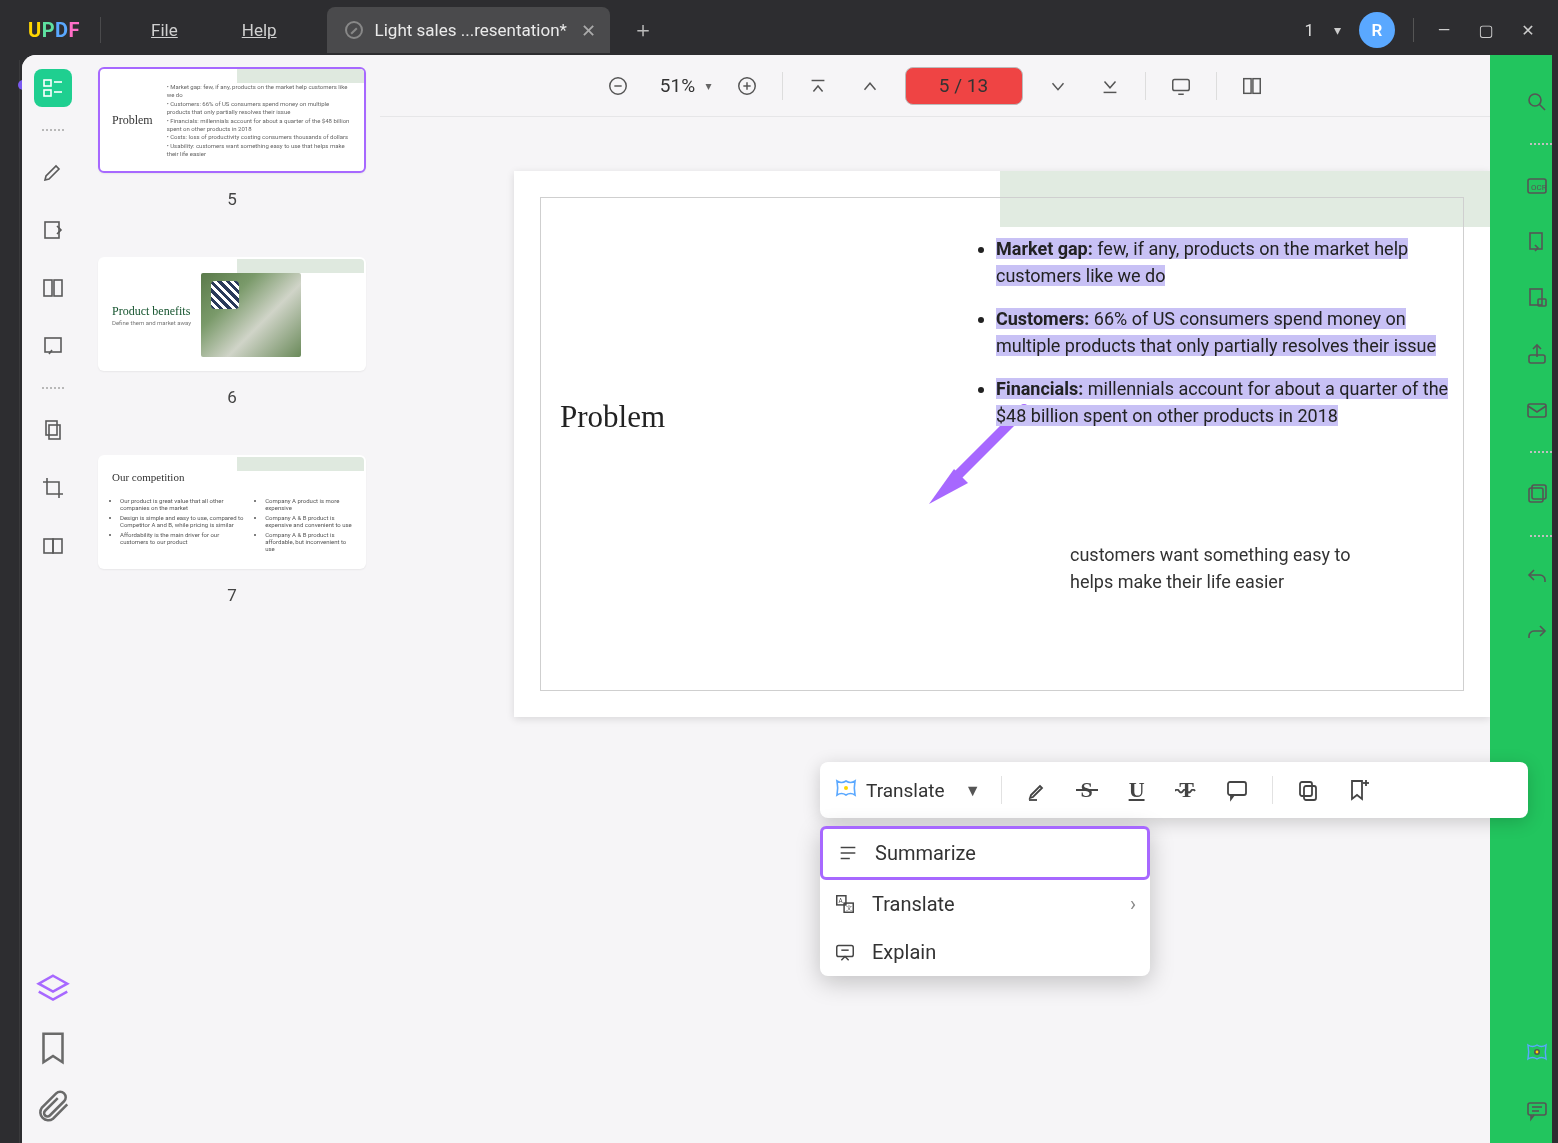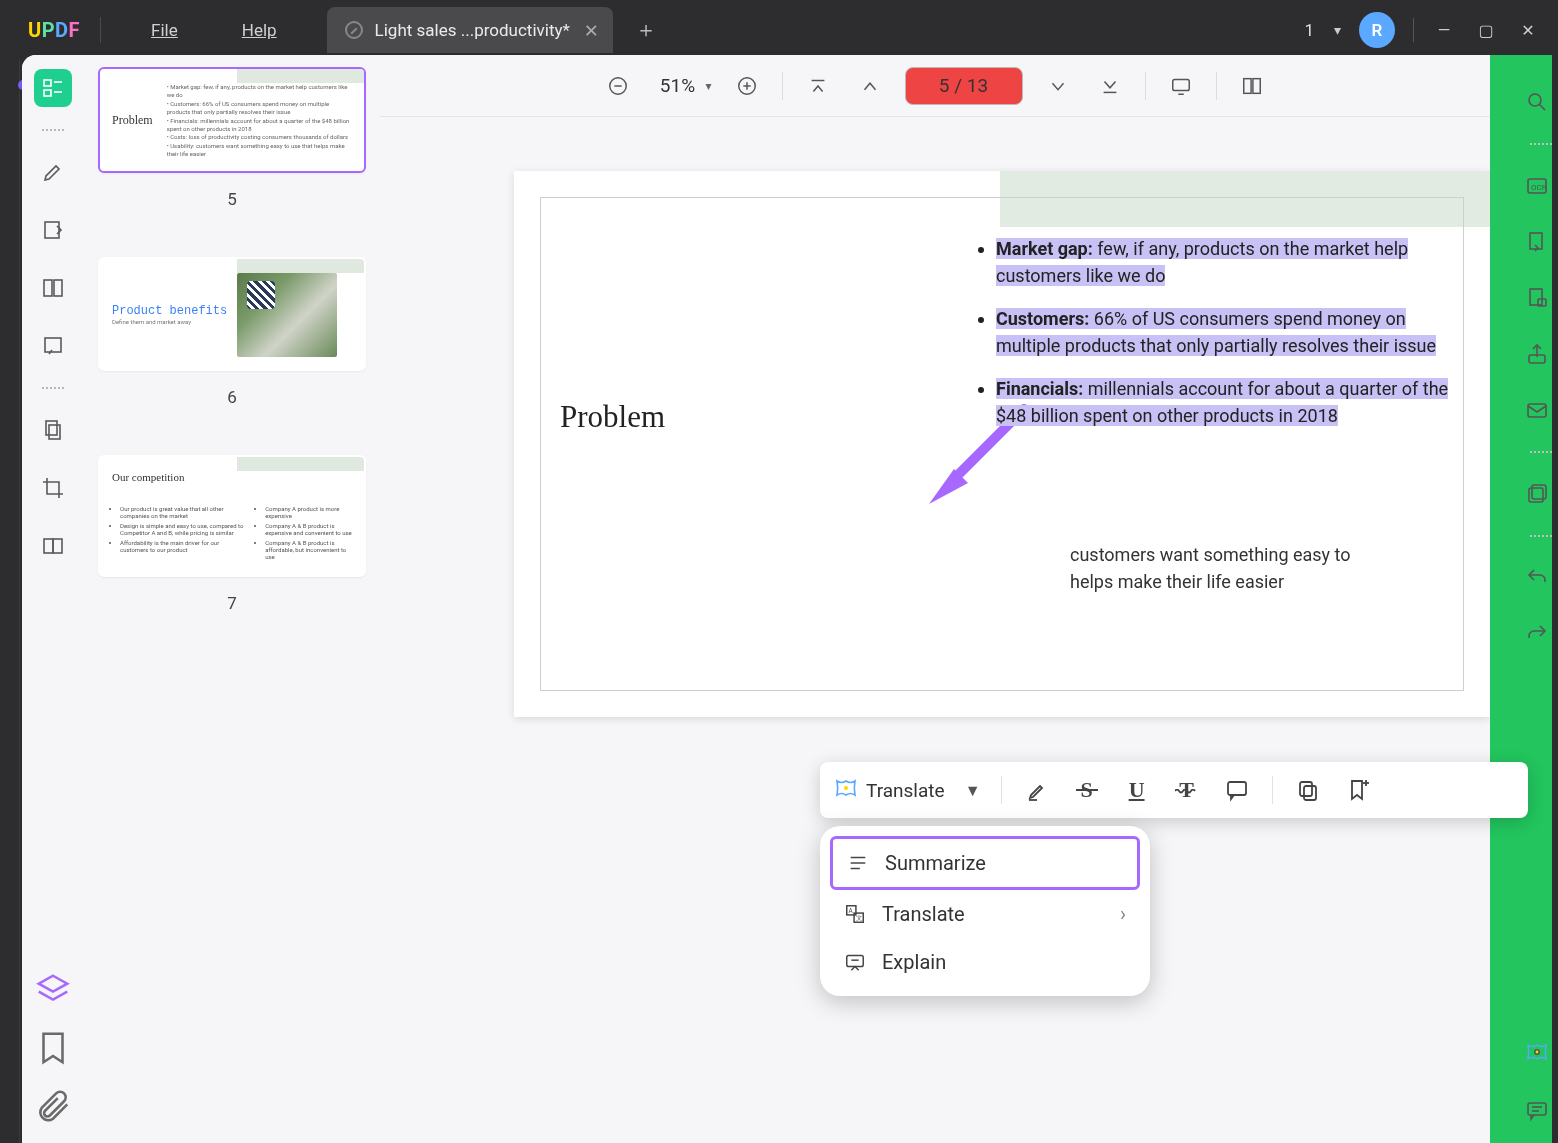--- a/index.html
+++ b/index.html
@@ -38,26 +38,26 @@
 .thumbs{width:296px;background:#f6f5f7;padding:12px 14px;overflow:auto}
 .thumb{background:#fff;border:2px solid transparent;border-radius:6px;margin-bottom:16px;position:relative;padding:14px 12px 12px 12px;box-shadow:0 1px 2px rgba(0,0,0,.06)}
 .thumb.sel{border-color:#a768ff}
 .thumb .greenbar{position:absolute;top:0;right:0;width:48%;height:14px;background:#dfe9df;border-radius:0 4px 0 0}
 .th5-body{display:flex;gap:14px;align-items:center}
 .th5-title{font-family:Georgia,serif;font-size:12px;color:#333}
 .th5-list{font-size:6px;color:#666;line-height:1.4}
 .th5-list div::before{content:"• "}
 .pgnum{text-align:center;font-size:17px;color:#444;margin-bottom:48px}
 .th6-body{display:flex;gap:10px;align-items:center}
-.th6-title{font-family:Liberation Mono, monospace;font-size:12px;color:#3b82f6}
+.th6-title{font-family:Liberation Serif, serif;font-size:12px;color:#14532d}
 .th6-sub{font-size:6px;color:#777}
 .th6-img{width:100px;height:84px;background:linear-gradient(135deg,#5a7a4a 0%,#7a9a6a 30%,#d0d4c8 60%,#6a8a5a 100%);border-radius:2px;position:relative}
 .th6-img::after{content:"";position:absolute;left:10px;top:8px;width:28px;height:28px;background:repeating-linear-gradient(45deg,#2a3a5a 0 3px,#fff 3px 6px);border-radius:4px}
 .th7-body{font-size:6px;color:#555}
-.th7-title{font-family:Georgia,serif;font-size:11px;color:#333;margin-bottom:22px}
+.th7-title{font-family:Georgia,serif;font-size:11px;color:#333;margin-bottom:14px}
 .th7-cols{display:flex;gap:10px}
 .th7-cols ul{list-style:disc;margin-left:8px}
 .th7-cols li{margin-bottom:3px}
 
 
 .main{flex:1;background:#f6f5f7;display:flex;flex-direction:column;align-items:flex-end;position:relative;overflow:hidden}
 .topbar{height:62px;width:100%;display:flex;align-items:center;justify-content:center;gap:18px;border-bottom:1px solid #e6e6e8}
 .tool{width:34px;height:34px;display:flex;align-items:center;justify-content:center;color:#555;cursor:pointer;font-size:20px}
 .zoom-box{display:flex;align-items:center;gap:4px}
 .zoom-val{font-size:19px;color:#333;min-width:48px;text-align:center}
@@ -81,21 +81,21 @@
 .sel-toolbar{position:absolute;left:820px;top:762px;width:708px;height:56px;background:#fff;border-radius:8px;box-shadow:0 4px 18px rgba(0,0,0,.18);display:flex;align-items:center;padding:0 14px;gap:8px}
 .ai-logo{width:24px;height:24px}
 .ai-logo svg{width:24px;height:24px}
 .ai-label{font-size:19px;color:#333;margin-right:6px}
 .sel-drop{width:28px;height:28px;display:flex;align-items:center;justify-content:center;cursor:pointer;color:#555}
 .sdiv{width:1px;height:28px;background:#e2e2e2;margin:0 6px}
 .sel-tool{width:42px;height:42px;display:flex;align-items:center;justify-content:center;cursor:pointer;color:#444;font-size:22px}
 .sel-tool svg{width:24px;height:24px;stroke:currentColor;fill:none;stroke-width:1.8}
 
 
-.ai-menu{position:absolute;left:820px;top:826px;width:330px;background:#fff;border-radius:20px;box-shadow:0 6px 24px rgba(0,0,0,.22);padding:10px}
+.ai-menu{position:absolute;left:820px;top:826px;width:330px;background:#fff;border-radius:8px;box-shadow:0 6px 24px rgba(0,0,0,.22);}
 .ai-item{display:flex;align-items:center;gap:16px;padding:12px 14px;border-radius:6px;cursor:pointer;font-size:20px;color:#333}
 .ai-item.sel{border:3px solid #a768ff}
 .ai-item .caret{margin-left:auto;color:#888}
 .ai-ico{width:22px;height:22px;stroke:#444;fill:none;stroke-width:1.6}
 
 
 .rrail{width:62px;background:#22c55e;display:flex;flex-direction:column;align-items:flex-end;padding-top:32px;gap:26px}
 .rrail .rico{width:30px;height:30px;display:flex;align-items:center;justify-content:center;color:#555;cursor:pointer}
 .rrail .rico svg{width:24px;height:24px;stroke:currentColor;fill:none;stroke-width:1.6}
 .rrail .rdots{width:22px;height:2px;border-top:2px dotted #c0c0c0}
@@ -110,21 +110,21 @@
 <div class="edge"></div>
 <div class="edge-dot"></div>
 
 <div class="titlebar">
   <div class="logo"><span class="u">U</span><span class="p">P</span><span class="d">D</span><span class="f">F</span></div>
   <div class="logo-div"></div>
   <div class="menu-item">File</div>
   <div class="menu-item">Help</div>
   <div class="tab">
     <span class="tab-ico"></span>
-    <span class="tab-title">Light sales ...productivity*</span>
+    <span class="tab-title">Light sales ...resentation*</span>
     <span class="tab-close">✕</span>
   </div>
   <span class="tab-add">＋</span>
   <div class="win-right">
     <span class="doc-count">1</span>
     <span class="chev">▾</span>
     <div class="avatar">R</div>
     <div class="wdiv"></div>
     <div class="win-btn">—</div>
     <div class="win-btn">▢</div>

